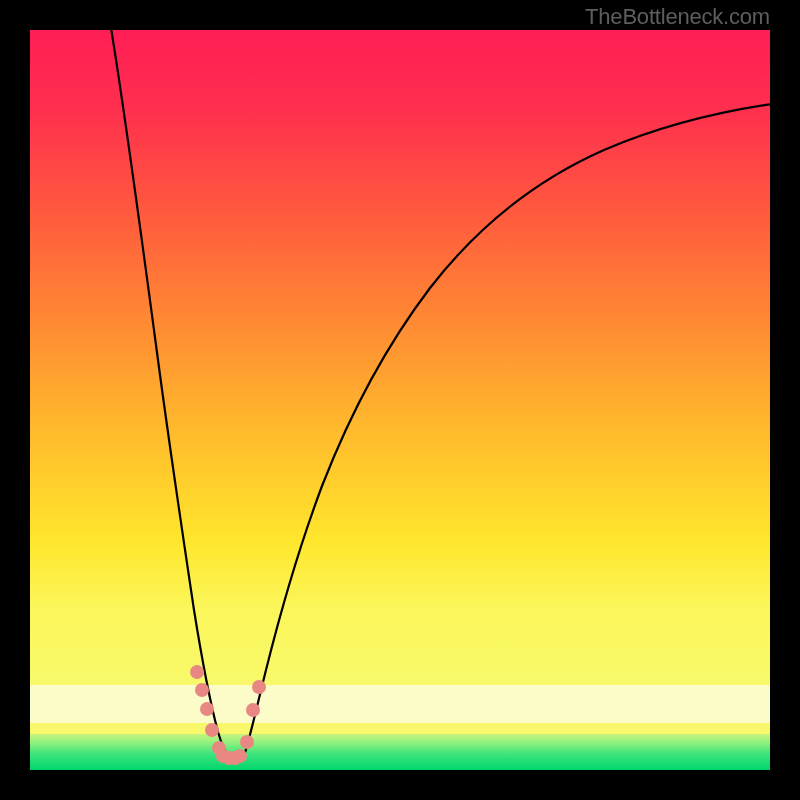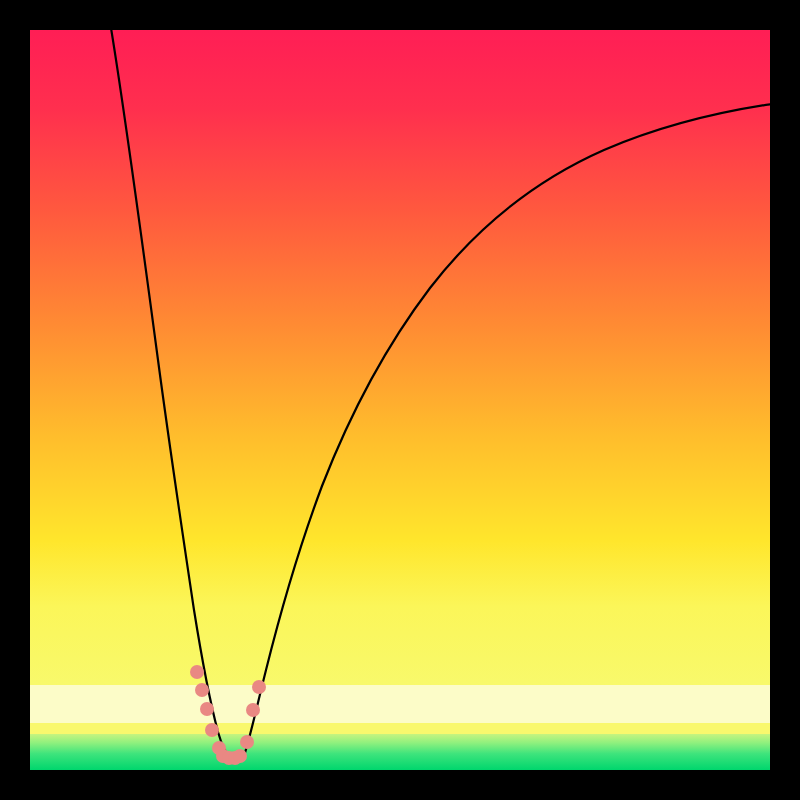--- a/index.html
+++ b/index.html
@@ -117,14 +117,15 @@
         <circle cx="205" cy="728" r="7"></circle>
         <circle cx="210" cy="726" r="7"></circle>
         <circle cx="217" cy="712" r="7"></circle>
         <circle cx="223" cy="680" r="7"></circle>
         <circle cx="229" cy="657" r="7"></circle>
       </g>
     </svg>
 
   </div>
 
+  <div class="watermark">TheBottleneck.com</div>
 
 </div>
 
 </body></html>

